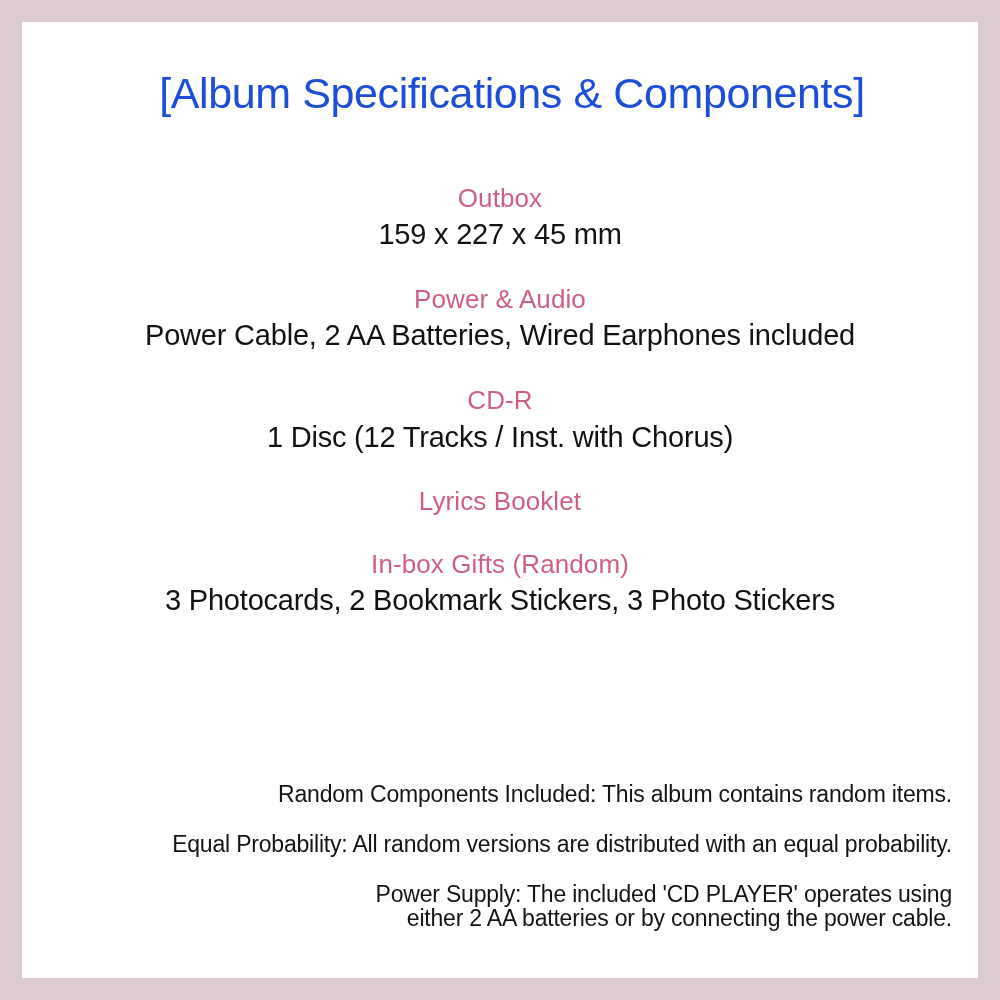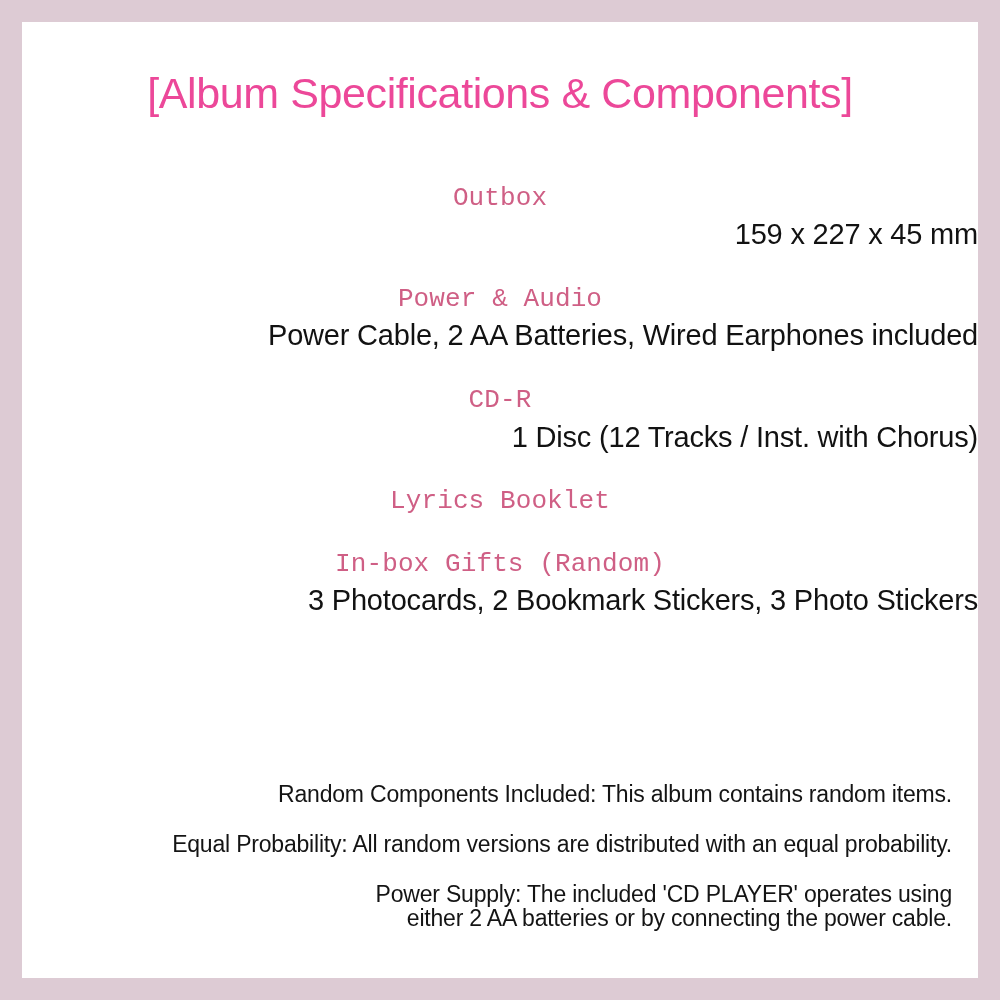--- a/index.html
+++ b/index.html
@@ -30,67 +30,66 @@
     top: 22px;
     width: 956px;
     height: 956px;
     background: #ffffff;
     overflow: hidden;
   }
 
   
   #title {
     position: absolute;
-    left: 0;
+    left: 12px;
     top: 47px;
     width: 100%;
     text-align: center;
     font-family: "Liberation Sans", "DejaVu Sans", sans-serif;
     font-size: 43px;
     font-weight: 400;
     letter-spacing: -0.4px;
-    color: #ec4899;
+    color: #1d4ed8;
     white-space: nowrap;
   }
 
   
   #spec-list {
     position: absolute;
     left: 0;
     top: 160px;
     width: 100%;
     text-align: center;
   }
   .spec-row {
     width: 100%;
     text-align: center;
     margin-bottom: 29px;
   }
   .spec-row:last-child { margin-bottom: 4px; }
 
   .spec-label {
     display: block;
-    font-family: Liberation Mono, monospace;
+    font-family: Liberation Sans, sans-serif;
     font-size: 26px;
     font-weight: 400;
     letter-spacing: 0.1px;
     color: #cf5f85;
     line-height: 1.28;
     white-space: nowrap;
   }
   .spec-value {
     display: block;
     font-family: "Liberation Sans", "DejaVu Sans", sans-serif;
     font-size: 29px;
     font-weight: 400;
     letter-spacing: -0.2px;
     color: #121212;
     line-height: 1.34;
     white-space: nowrap;
-    text-align: right;
   }
 
   
   #notes {
     position: absolute;
     left: 40px;
     top: 760px;
     width: 890px;
     text-align: left;
   }

